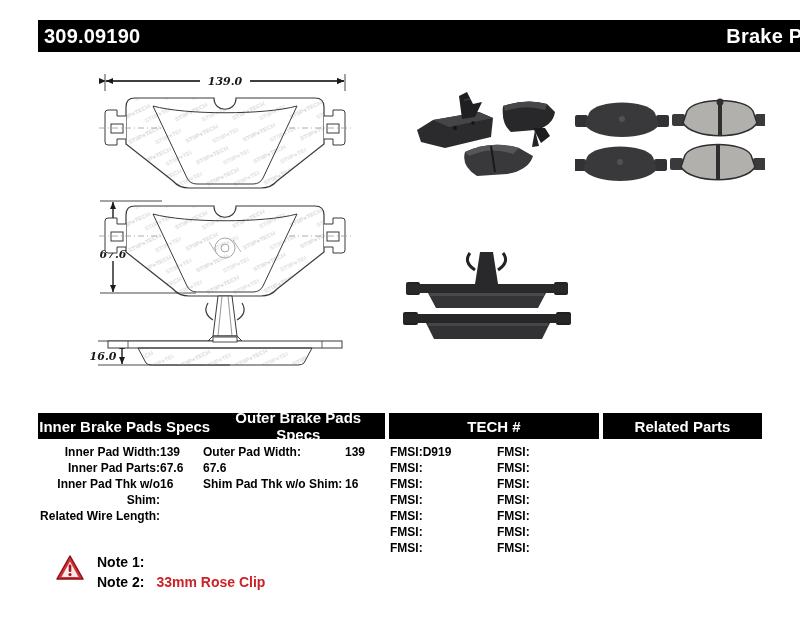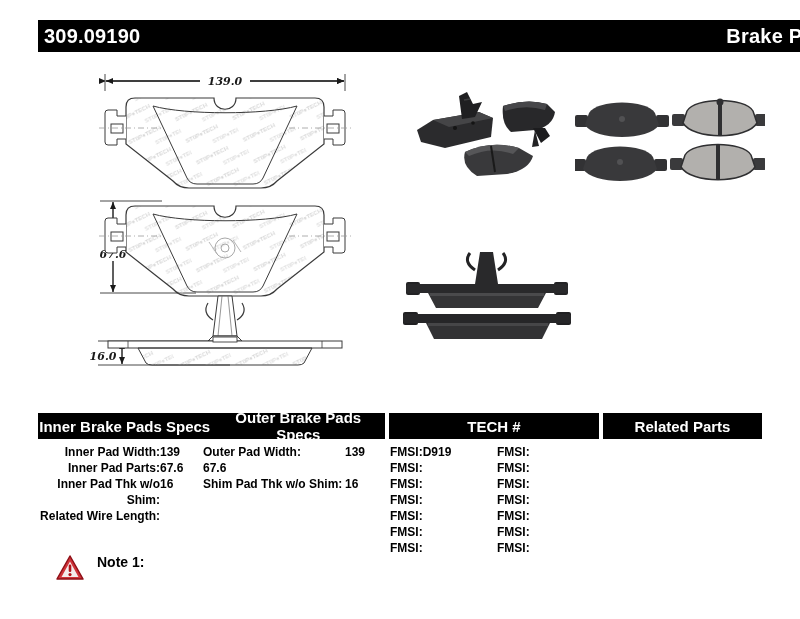--- a/index.html
+++ b/index.html
@@ -312,16 +312,20 @@
       <path d="M14,1 L27,24 L1,24 Z" fill="#cf3339" stroke="#8e0f16" stroke-width="1.5" stroke-linejoin="round"></path>
       <path d="M14,6.5 L22.5,22 L5.5,22 Z" fill="#f4ecec"></path>
       <rect x="12.7" y="9.5" width="2.6" height="7.5" rx="1.2" fill="#b01218"></rect>
       <circle cx="14" cy="19.6" r="1.6" fill="#b01218"></circle>
     </svg>
     <div class="note-lines">
       <div class="note-line">
         <span>Note 1:</span>
         <span class="note2-val"></span>
       </div>
+      <div class="note-line">
+        <span>Note 2:</span>
+        <span class="note2-val">33mm Rose Clip</span>
+      </div>
     </div>
   </section>
 
 </div>
 
 </body></html>

